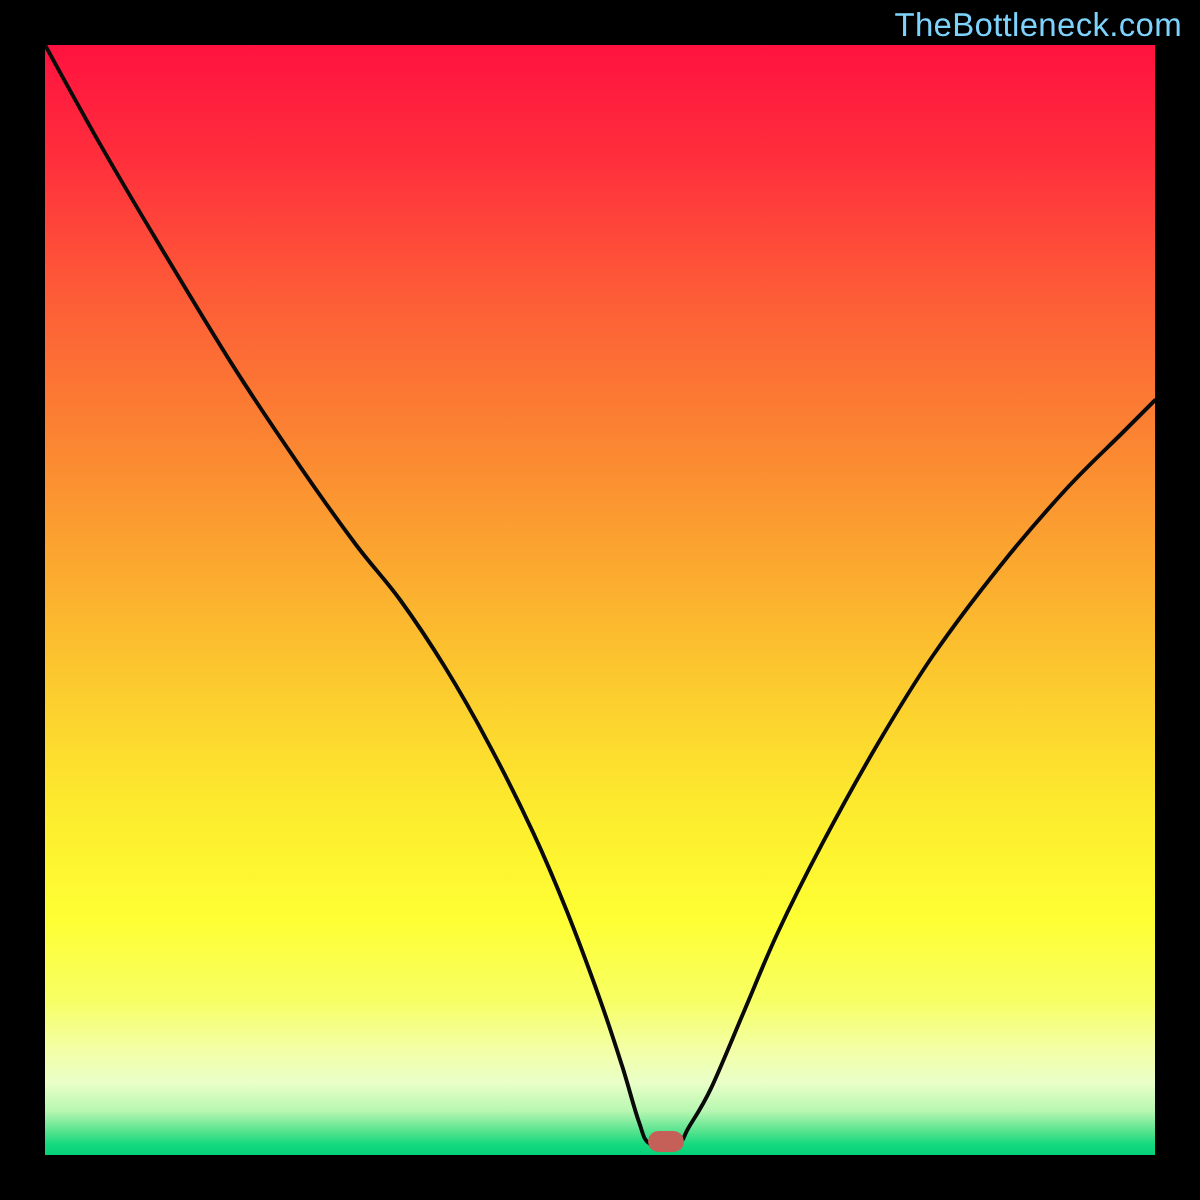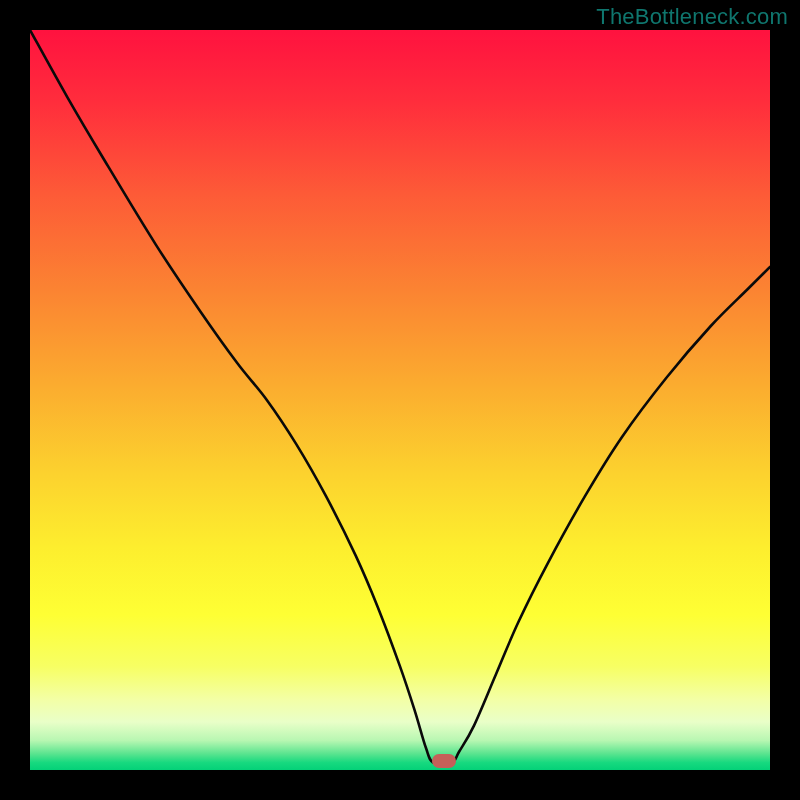--- a/index.html
+++ b/index.html
@@ -14,21 +14,21 @@
   .frame {
     position: relative;
     width: 800px;
     height: 800px;
     background: #000;
   }
   .watermark {
     position: absolute;
     top: 4px;
     right: 12px;
-    color: #0f766e;
+    color: #7dd3fc;
     font-size: 22px;
     font-weight: 500;
     letter-spacing: 0.2px;
     z-index: 20;
   }
   .plot-area {
     position: absolute;
     left: 30px;
     top: 30px;
     width: 740px;

